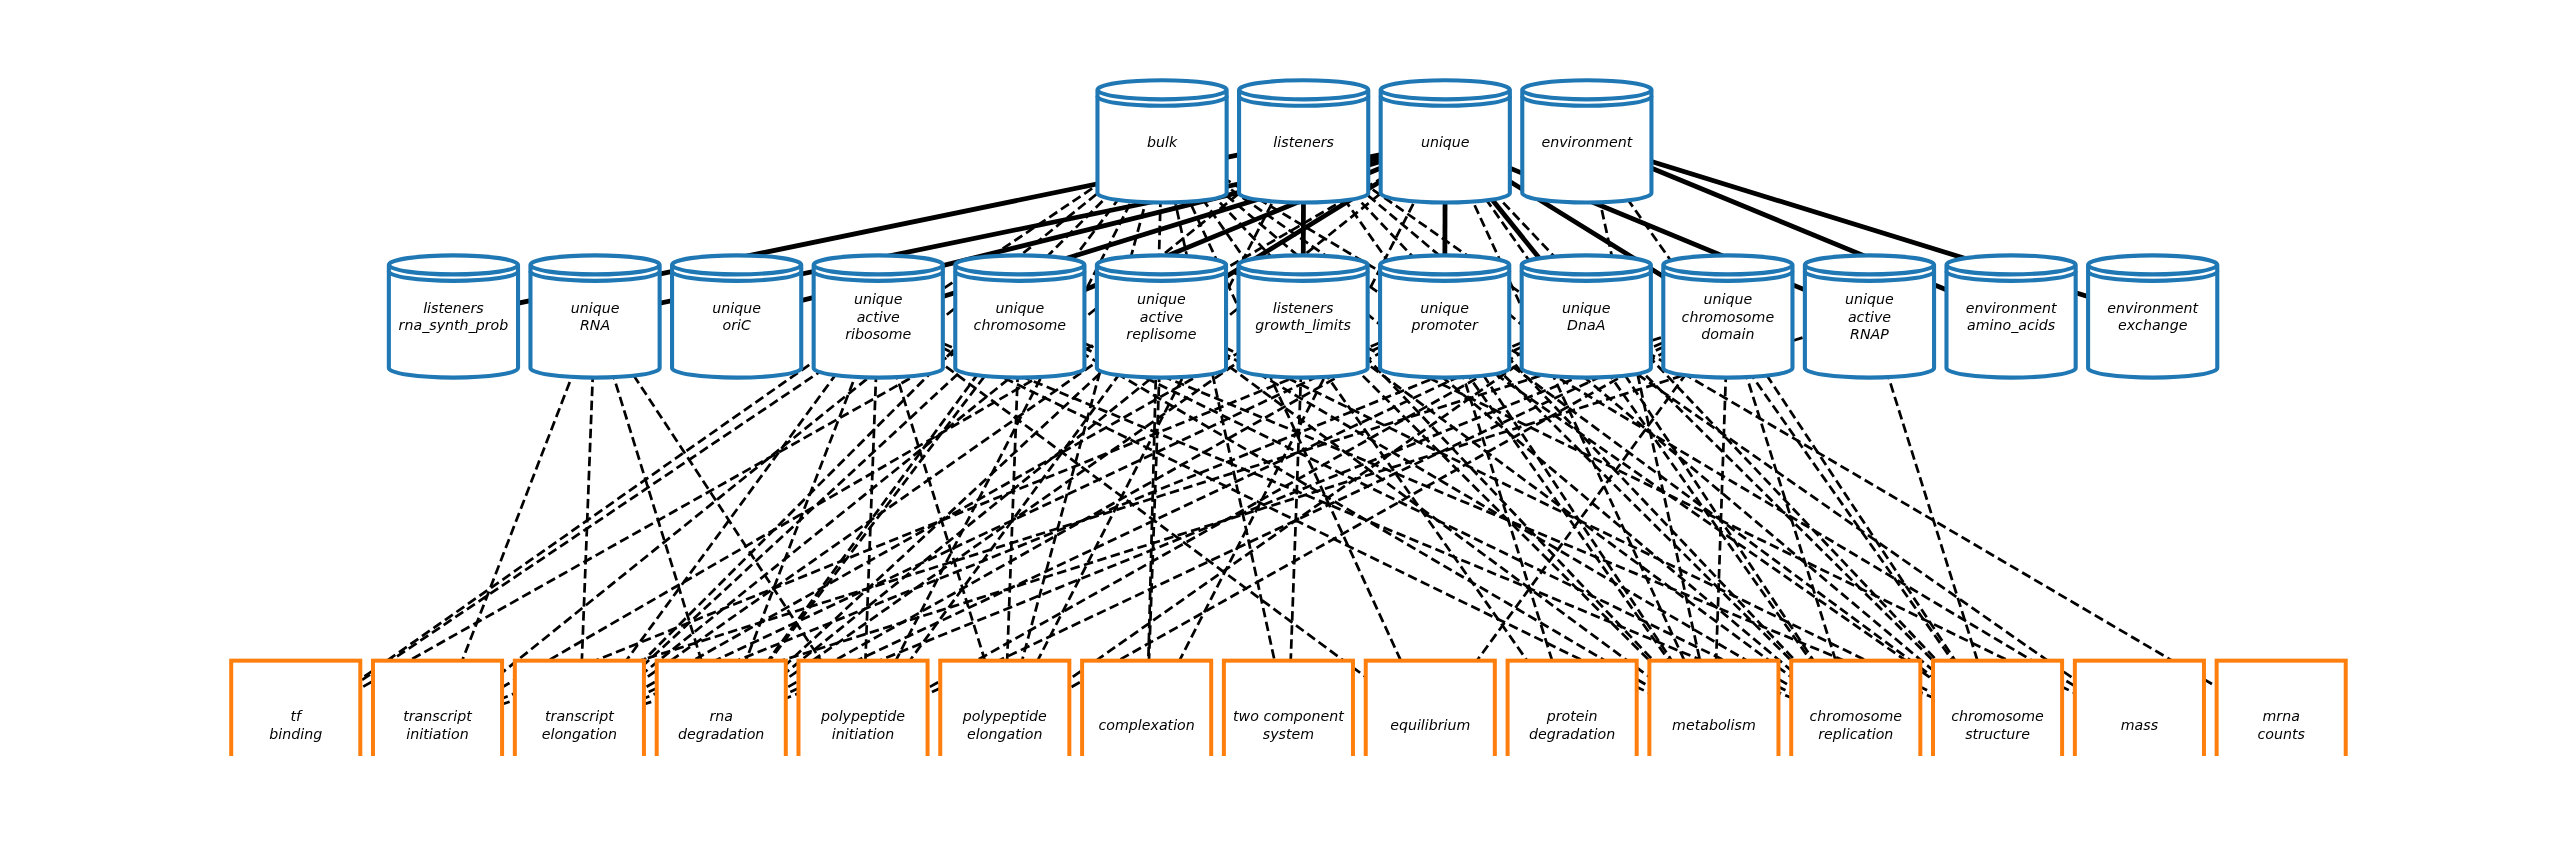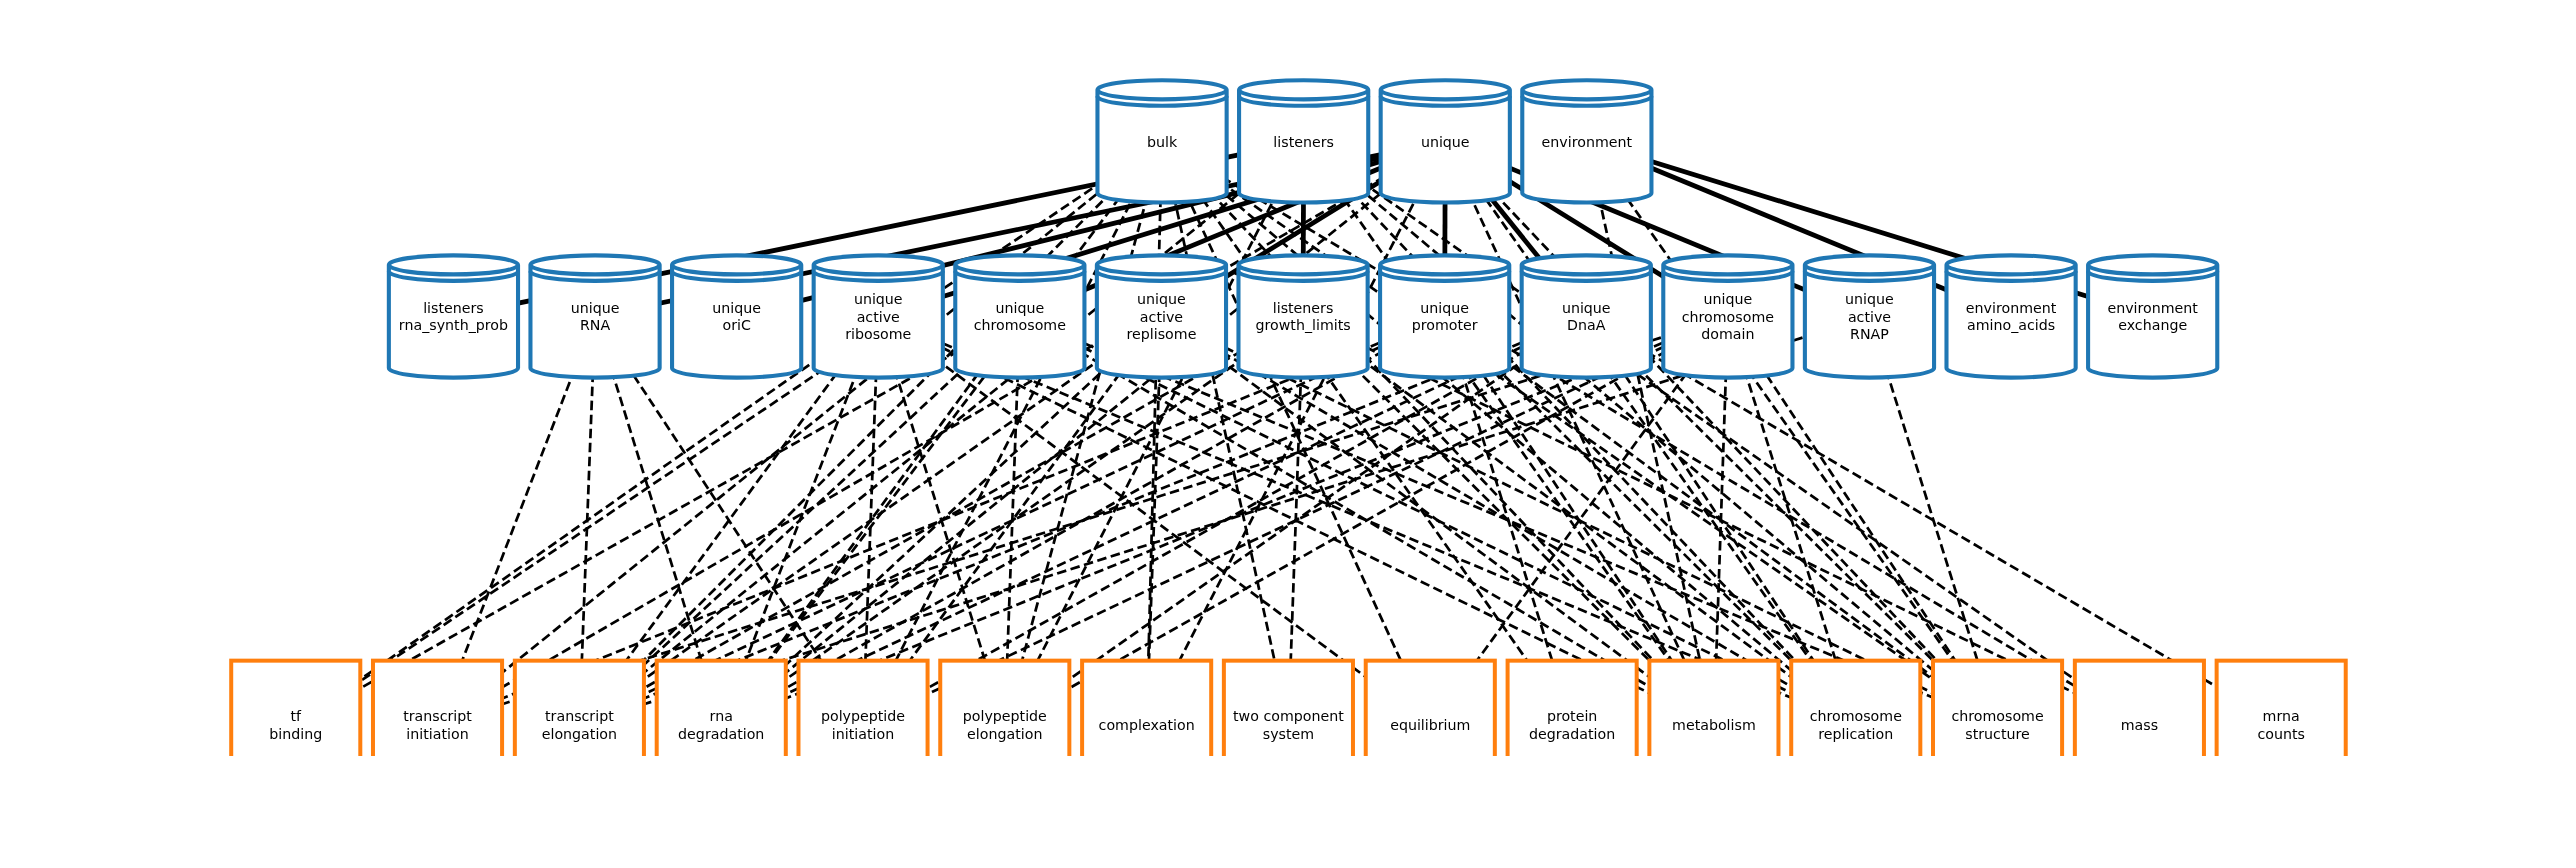--- a/index.html
+++ b/index.html
@@ -1,16 +1,16 @@
 <!DOCTYPE html>
 <html style="font-size:13.6px"><head>
 <meta charset="utf-8">
 <style>
   html,body{margin:0;padding:0;background:#ffffff;}
-  #page{position:relative;width:2576px;height:756px;overflow:hidden;background:#ffffff;}
+  #page{position:relative;width:2576px;height:756px;overflow:hidden;background:#ffffff;font-style:italic;}
   #gfx{position:absolute;left:0;top:0;}
   text{font-family:"DejaVu Sans","Liberation Sans",sans-serif;}
 </style>
 </head>
 <body>
 
 <div id="page">
   <svg id="gfx" width="2576" height="868" viewBox="0 0 3026 1020">
     <rect id="bg" x="0" y="0" width="3026" height="1020" fill="#ffffff"></rect>
     <g id="edges-dashed">

